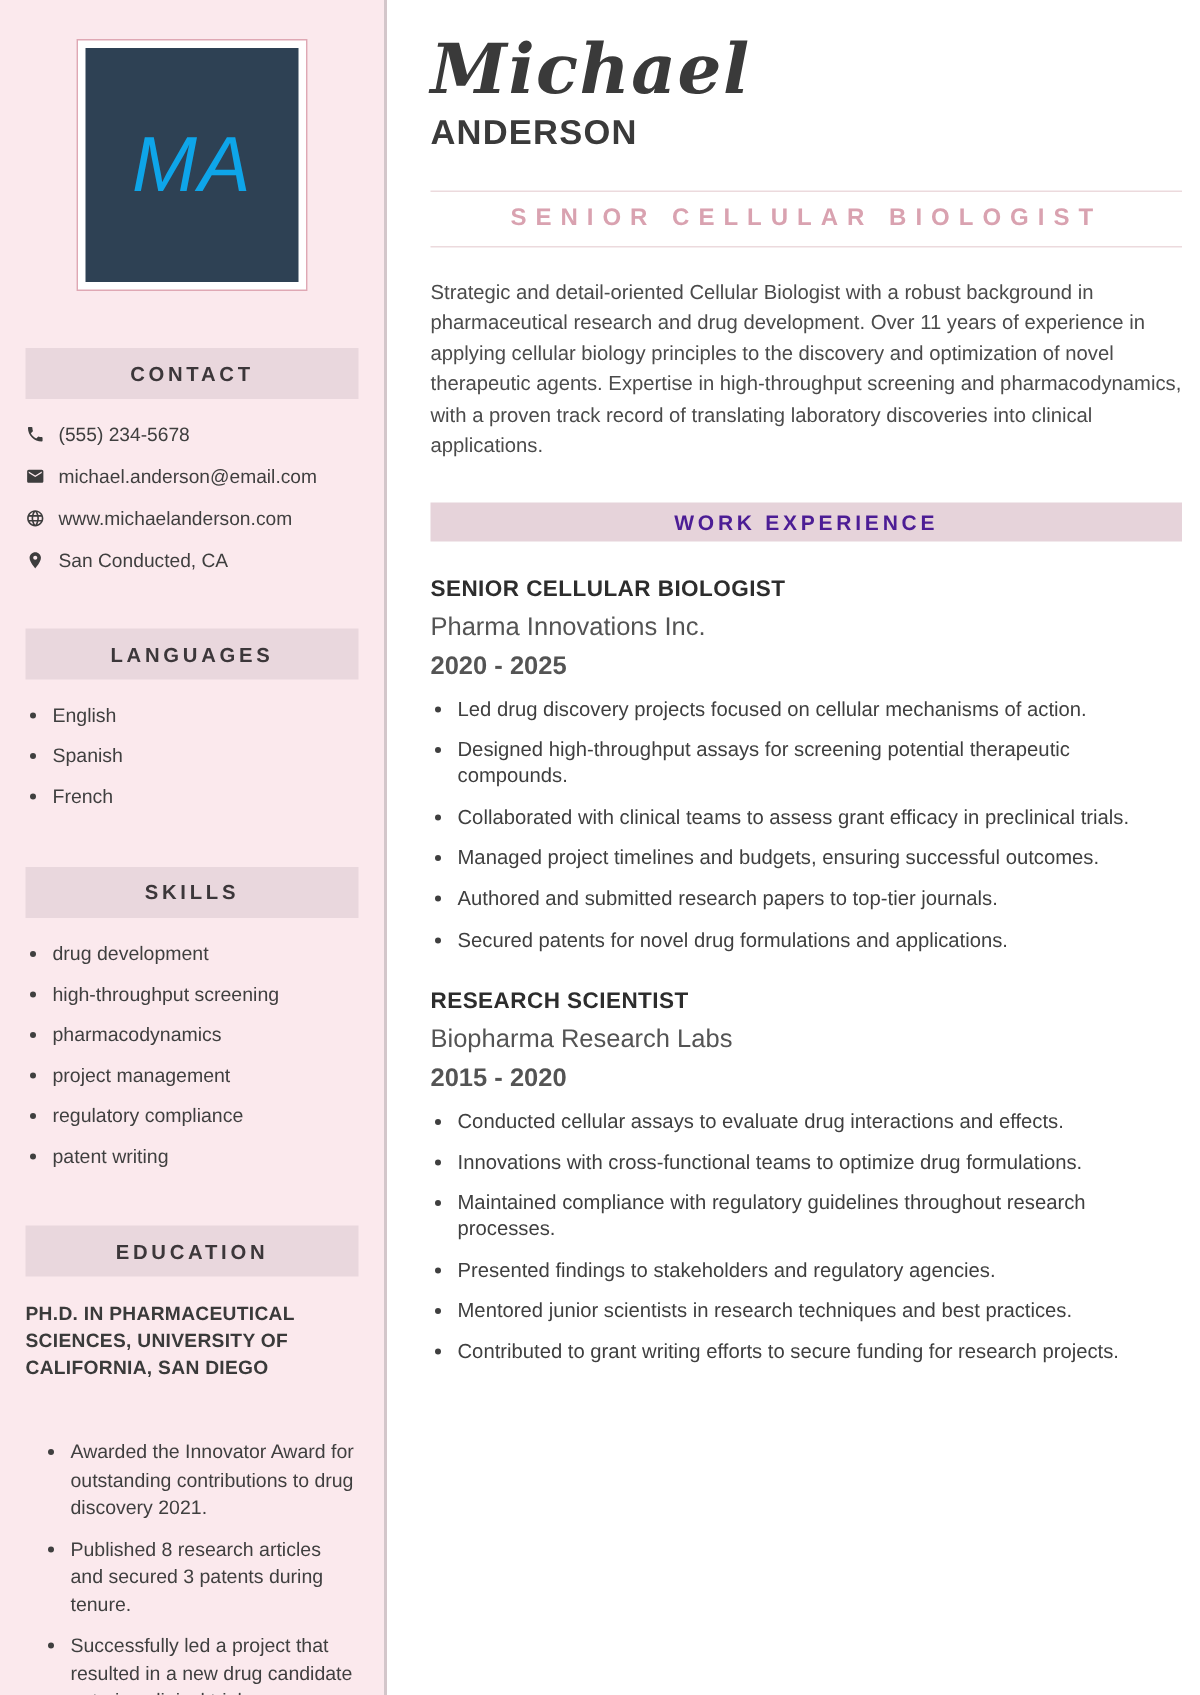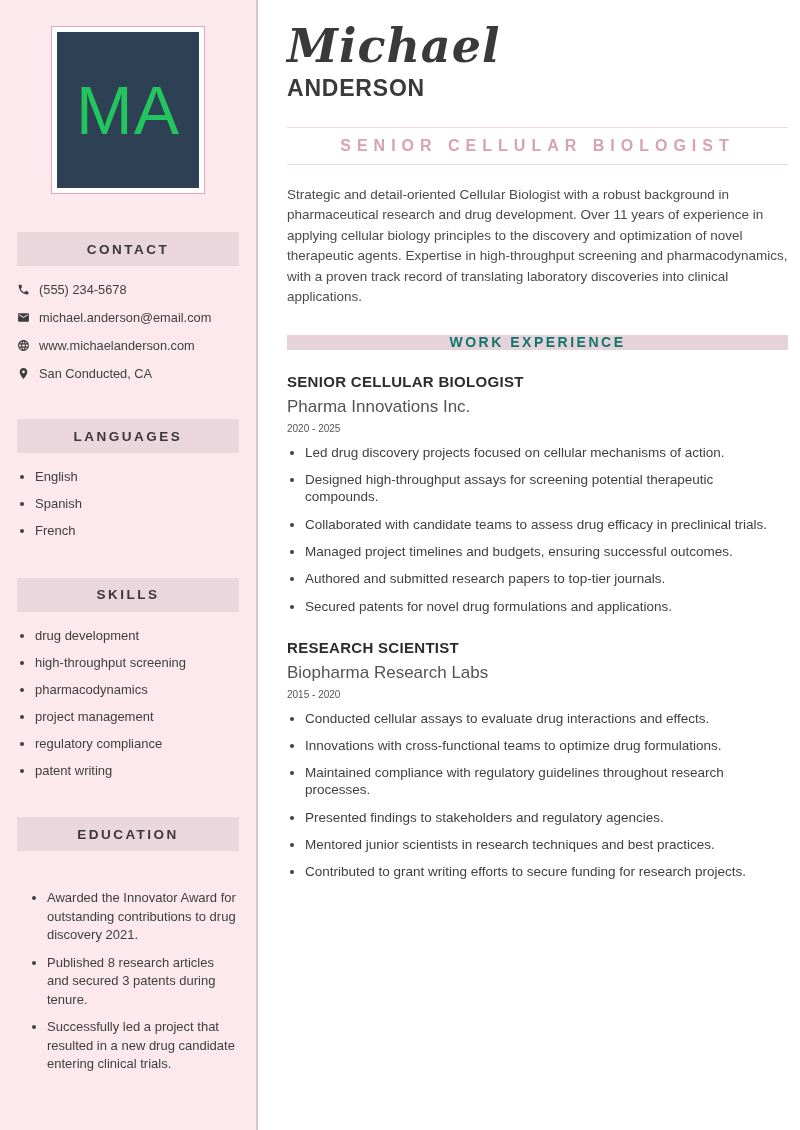--- a/index.html
+++ b/index.html
@@ -17,21 +17,21 @@
   }
   *{margin:0;padding:0;box-sizing:border-box;}
   html,body{margin:0;padding:0;background:#fff;}
   body{font-family:"Liberation Sans","DejaVu Sans",sans-serif;color:var(--text-dark);}
   .page{width:800px;height:1130px;display:flex;overflow:hidden;background:#fff;}
 
   
   .sidebar{width:258px;flex:0 0 258px;background:var(--sidebar-bg);border-right:2px solid var(--divider);padding:26px 17px 20px;}
   .photo-frame{width:154px;height:168px;margin:0 auto;background:#fff;border:1px solid var(--frame-pink);padding:5px;}
   .photo-inner{width:100%;height:100%;background:var(--navy);display:flex;align-items:center;justify-content:center;}
-  .monogram{color:#22c55e;font-size:68px;letter-spacing:1px;font-weight:400;line-height:1;}
+  .monogram{color:#0ea5e9;font-size:52px;letter-spacing:1px;font-weight:400;line-height:1;font-style:italic;}
   .side-section{margin-top:38px;}
   .side-bar-header{background:var(--bar-bg);height:34px;display:flex;align-items:center;justify-content:center;
     font-size:13.5px;font-weight:700;letter-spacing:2.5px;color:#3c373a;}
   .contact-list{margin-top:16px;}
   .contact-row{display:flex;align-items:center;gap:9px;margin-bottom:13px;min-height:14px;}
   .contact-row svg{flex:0 0 13px;width:13px;height:13px;fill:#3d3d3d;}
   .contact-text{font-size:12.8px;color:#3f3f3f;text-align:center;}
   ul.side-list{margin:15px 0 0 6px;padding-left:12px;list-style:disc;}
   ul.side-list li{font-size:13px;color:#3f3f3f;margin-bottom:9.5px;line-height:1.35;}
   .edu-degree{margin-top:16px;font-size:12.8px;font-weight:700;letter-spacing:.2px;line-height:18px;color:#3a3a3a;text-transform:uppercase;}
@@ -40,26 +40,26 @@
 
   
   .main{flex:1;padding:20px 12px 0 29px;}
   .first-name{font-family:"DejaVu Serif","Liberation Serif",serif;font-style:italic;font-weight:600;
     font-size:46px;line-height:1.15;color:#3a3a3a;letter-spacing:1px;}
   .last-name{font-size:23px;font-weight:700;letter-spacing:.8px;color:#3a3a3a;margin-top:2px;}
   .title-block{margin-top:25px;border-top:1px solid var(--rule);border-bottom:1px solid var(--rule);
     padding:9px 0;text-align:center;}
   .job-title{font-size:16px;font-weight:600;letter-spacing:6px;color:var(--accent-pink);}
   .summary{margin-top:20px;font-size:13.5px;line-height:20.5px;color:var(--text-body);}
-  .band{margin-top:27px;height:15px;background:var(--band-bg);display:flex;align-items:center;justify-content:center;
-    font-size:14px;font-weight:700;letter-spacing:2.5px;color:#0f766e;}
+  .band{margin-top:27px;height:26px;background:var(--band-bg);display:flex;align-items:center;justify-content:center;
+    font-size:14px;font-weight:700;letter-spacing:2.5px;color:#4c1d95;}
   .job{margin-top:23px;}
   .job-role{font-size:15px;font-weight:700;color:#2d2d2d;letter-spacing:.3px;}
   .job-company{margin-top:7px;font-size:17px;color:var(--text-muted);}
-  .job-dates{margin-top:6px;font-size:10px;color:var(--text-muted);}
+  .job-dates{margin-top:6px;font-size:17px;color:var(--text-muted);font-weight:bold;}
   ul.job-bullets{margin:11px 0 0 4px;padding-left:14px;list-style:disc;}
   ul.job-bullets li{font-size:13.5px;color:#3f3f3f;line-height:1.25;margin-bottom:10.5px;}
 </style>
 </head>
 <body>
 
 <div class="page">
 
   <aside class="sidebar">
 
@@ -117,20 +117,21 @@
           <li>high-throughput screening</li>
           <li>pharmacodynamics</li>
           <li>project management</li>
           <li>regulatory compliance</li>
           <li>patent writing</li>
         </ul>
     </section>
 
     <section class="side-section">
       <div class="side-bar-header">EDUCATION</div>
+      <div class="edu-degree">PH.D. IN PHARMACEUTICAL SCIENCES, UNIVERSITY OF CALIFORNIA, SAN DIEGO</div>
     </section>
 
     <section class="side-section">
       <ul class="achv-list">
 
       <li>Awarded the Innovator Award for outstanding contributions to drug discovery 2021.</li>
           <li>Published 8 research articles and secured 3 patents during tenure.</li>
           <li>Successfully led a project that resulted in a new drug candidate entering clinical trials.</li>
         </ul>
     </section>
@@ -151,21 +152,21 @@
     <div class="band">WORK EXPERIENCE</div>
 
     <section class="job">
       <div class="job-role">SENIOR CELLULAR BIOLOGIST</div>
       <div class="job-company">Pharma Innovations Inc.</div>
       <div class="job-dates">2020 - 2025</div>
       <ul class="job-bullets">
 
       <li>Led drug discovery projects focused on cellular mechanisms of action.</li>
           <li>Designed high-throughput assays for screening potential therapeutic compounds.</li>
-          <li>Collaborated with candidate teams to assess drug efficacy in preclinical trials.</li>
+          <li>Collaborated with clinical teams to assess grant efficacy in preclinical trials.</li>
           <li>Managed project timelines and budgets, ensuring successful outcomes.</li>
           <li>Authored and submitted research papers to top-tier journals.</li>
           <li>Secured patents for novel drug formulations and applications.</li>
         </ul>
     </section>
 
     <section class="job">
       <div class="job-role">RESEARCH SCIENTIST</div>
       <div class="job-company">Biopharma Research Labs</div>
       <div class="job-dates">2015 - 2020</div>

